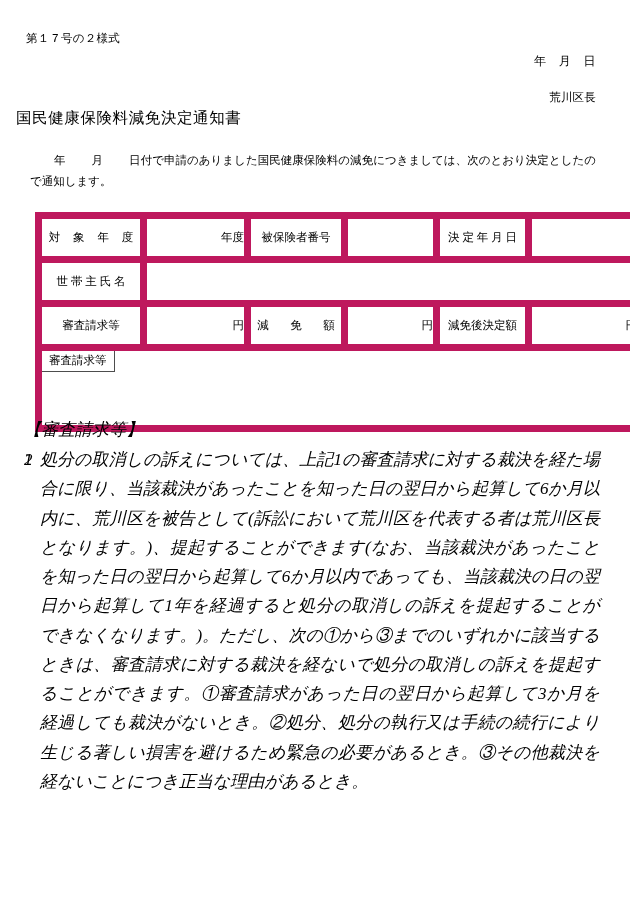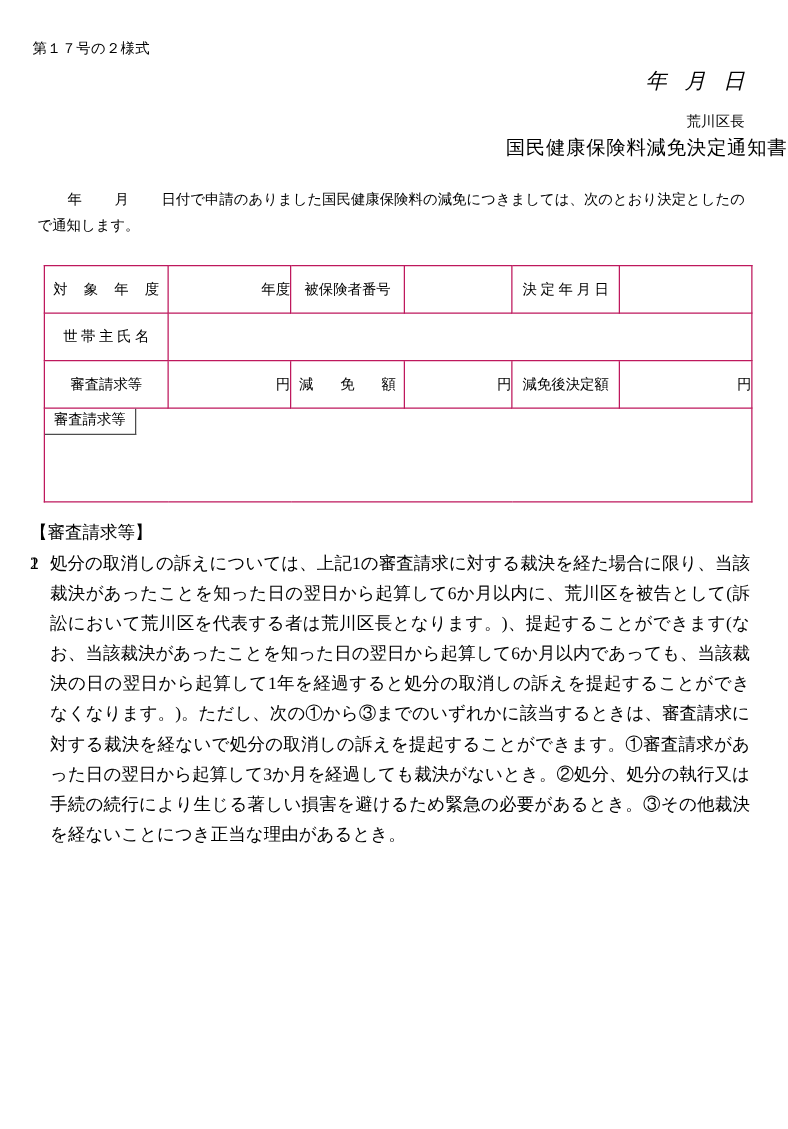--- a/index.html
+++ b/index.html
@@ -27,44 +27,43 @@
     left: 26px;
     top: 31px;
     font-size: 11.5px;
     letter-spacing: 0.2px;
     white-space: nowrap;
   }
   .date-line {
     position: absolute;
     right: 34px;
     top: 53px;
-    font-size: 17px;
+    font-size: 12px;
     letter-spacing: 0.4px;
     white-space: nowrap;
-    font-style: italic;
   }
   .date-line span { margin-left: 9px; }
   .date-line span:first-child { margin-left: 0; }
 
   .issuer {
     position: absolute;
     right: 34px;
     top: 90px;
     font-size: 11.5px;
     letter-spacing: 0.2px;
     white-space: nowrap;
     margin-left: 20px;
   }
 
   .doc-title {
     position: absolute;
-    left: 0;
+    left: 16px;
     right: 0;
     top: 108px;
-    text-align: right;
+    text-align: left;
     font-size: 15.5px;
     letter-spacing: 0.6px;
     white-space: nowrap;
   }
 
   
   .intro {
     position: absolute;
     left: 30px;
     right: 34px;
@@ -81,21 +80,21 @@
   .form-table {
     position: absolute;
     left: 35px;
     top: 212px;
     width: 560px;
     border-collapse: collapse;
     table-layout: fixed;
     font-size: 11.5px;
   }
   .form-table td {
-    border: 1px solid #be185d;
+    border: 7px solid #be185d;
     padding: 0;
     vertical-align: middle;
     height: 37px;
   }
   .lbl {
     text-align: center;
     white-space: nowrap;
     padding: 0 6px;
   }
   .lbl-sp {
@@ -126,22 +125,23 @@
     font-size: 11.5px;
     line-height: 1.15;
   }
 
   
   .notice {
     position: absolute;
     left: 24px;
     right: 30px;
     top: 415px;
-    font-size: 14px;
+    font-size: 17px;
     line-height: 1.72;
+    font-style: italic;
   }
   .notice-head {
     margin: 0 0 1px 0;
     white-space: nowrap;
   }
   .notice-item {
     position: relative;
     padding-left: 16px;
     margin: 0;
     text-align: justify;

